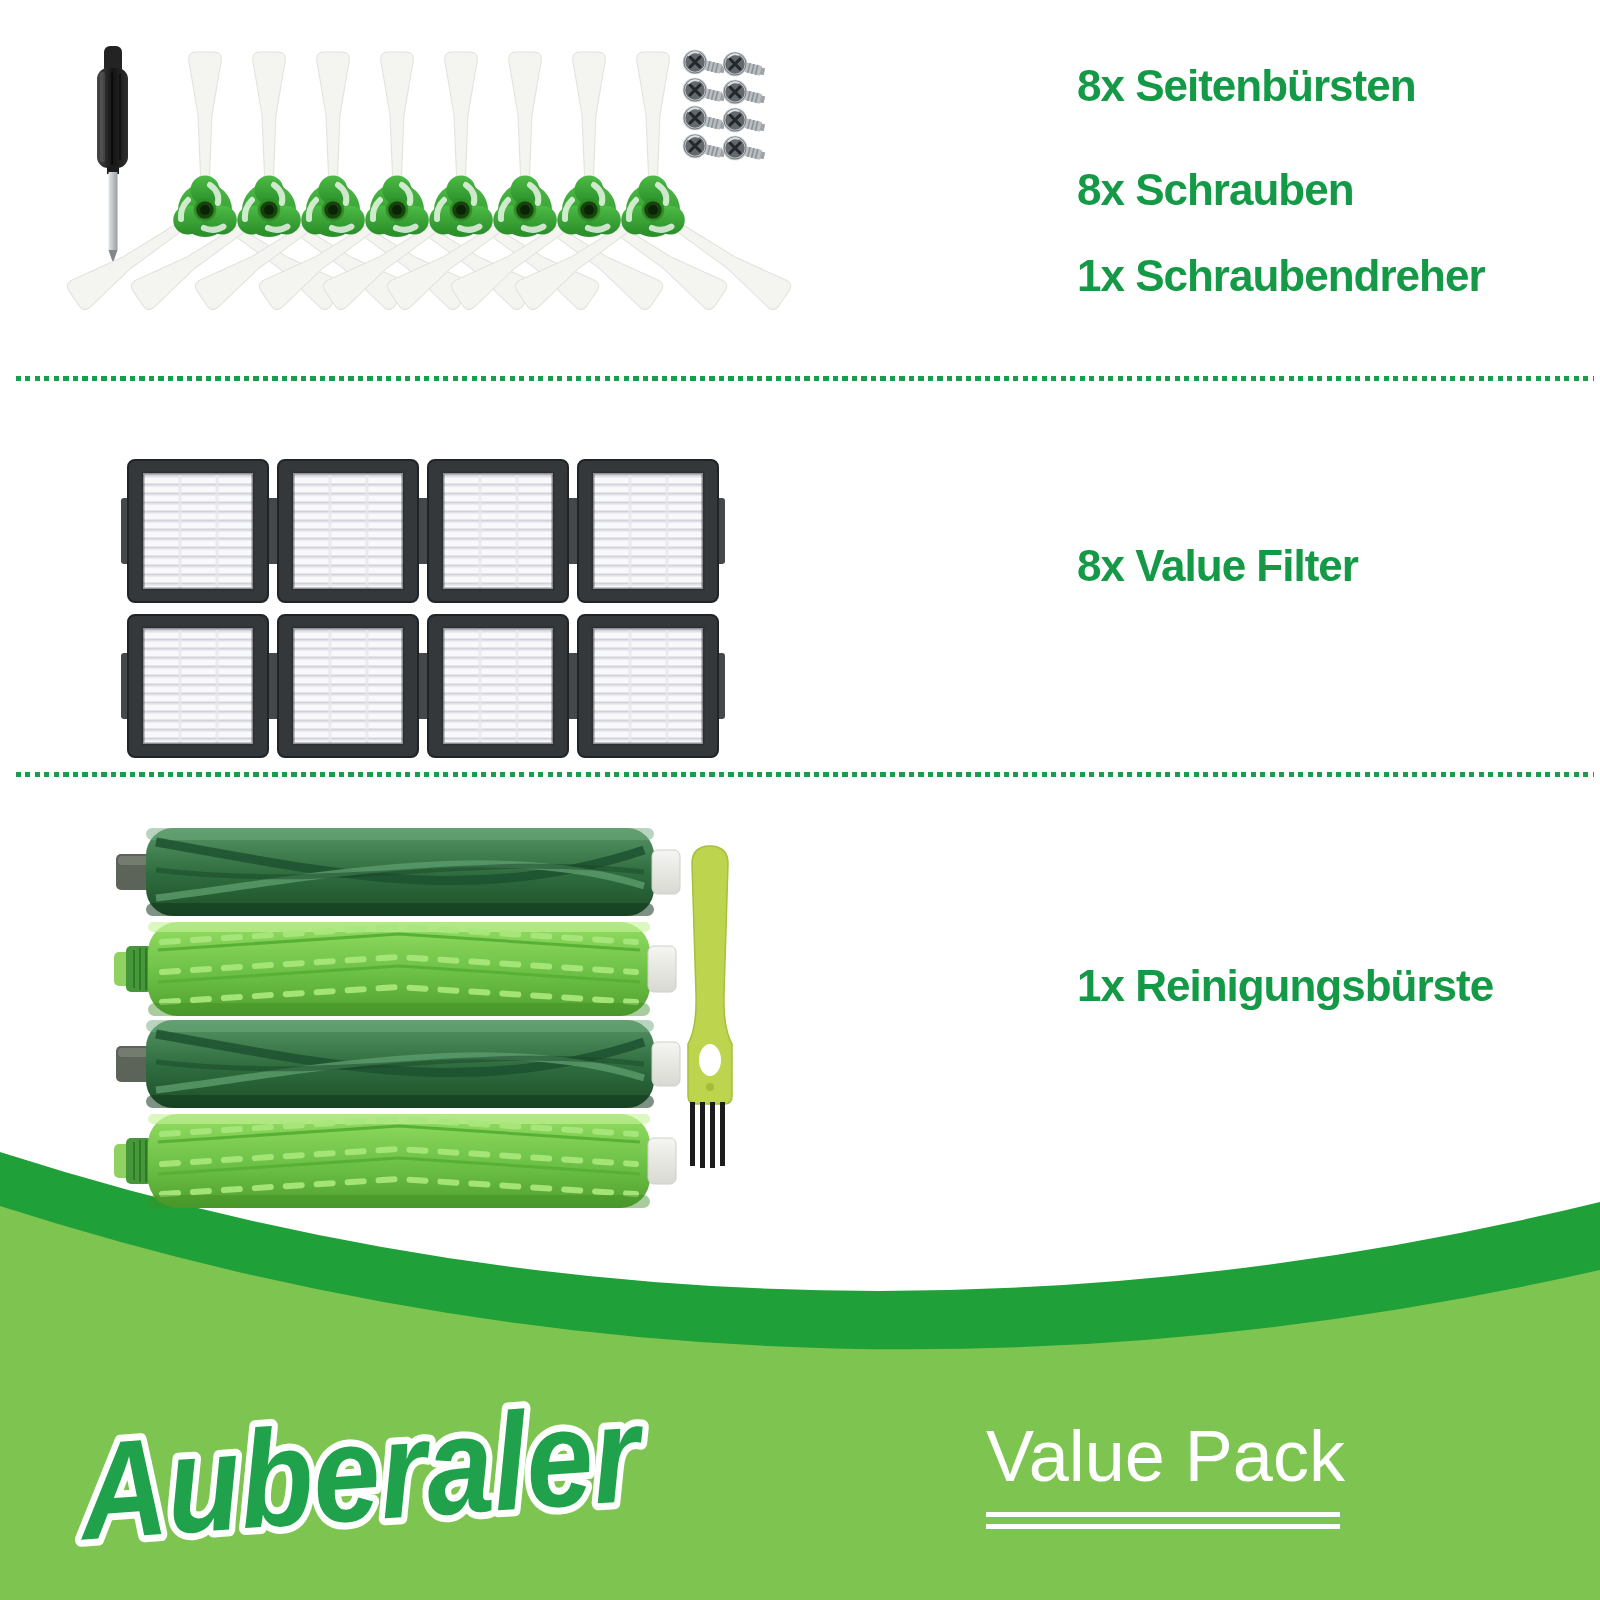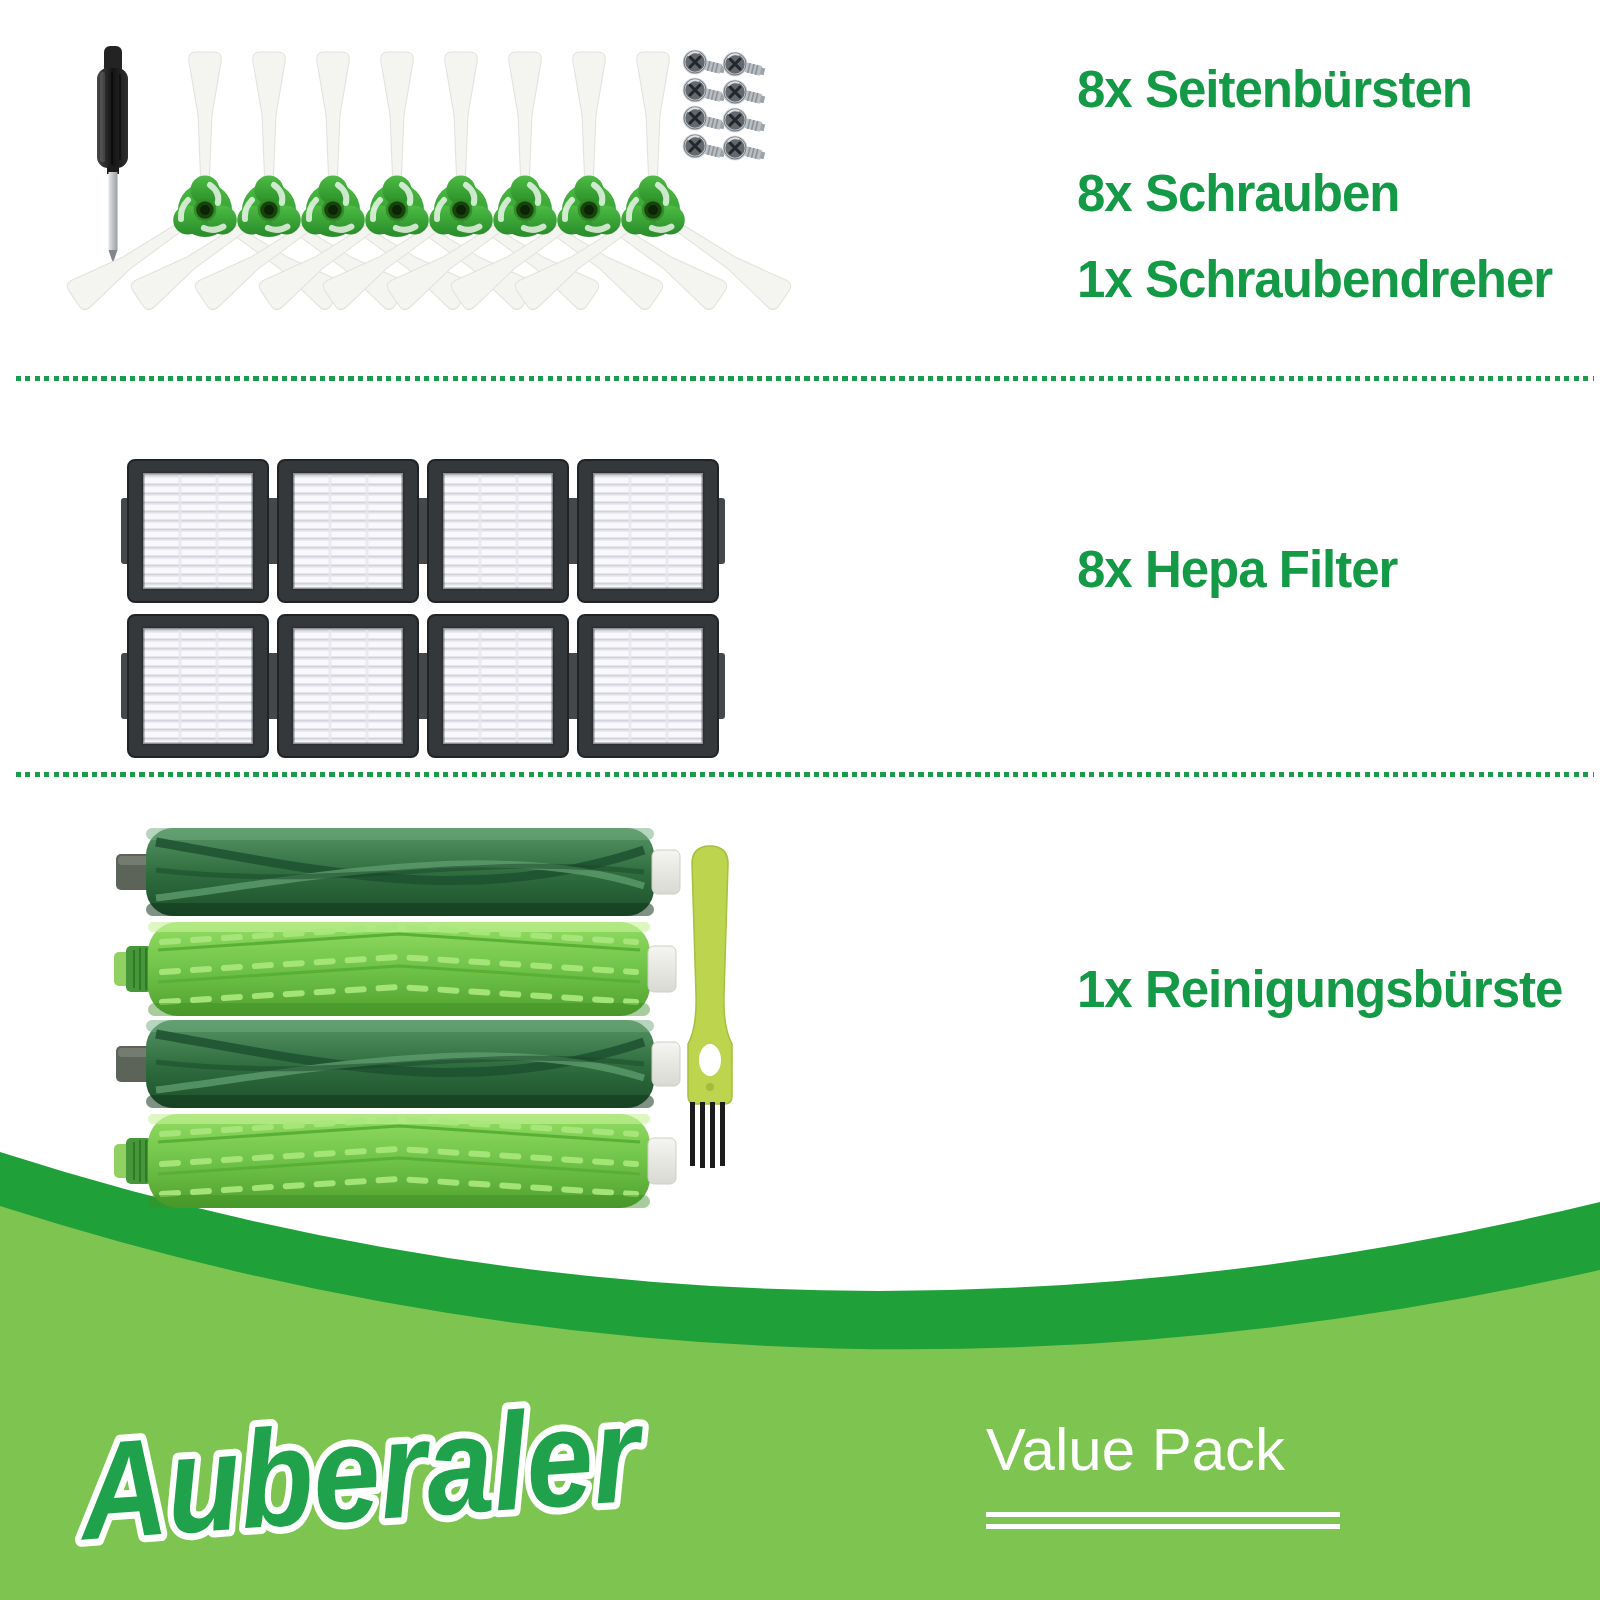--- a/index.html
+++ b/index.html
@@ -4,21 +4,21 @@
 <style>
   html,body{margin:0;padding:0;background:#fff;}
   .canvas{
     position:relative;width:1600px;height:1600px;background:#ffffff;
     overflow:hidden;font-family:"Liberation Sans",sans-serif;
   }
   .abs{position:absolute;left:0;top:0;}
   
   .count-label{
     position:absolute;left:1077px;color:#149a46;font-weight:700;
-    font-size:51px;letter-spacing:-1px;white-space:nowrap;line-height:1;
+    font-size:44px;letter-spacing:-1px;white-space:nowrap;line-height:1;
   }
   .lbl-1a{top:64px;}
   .lbl-1b{top:168px;}
   .lbl-1c{top:254px;}
   .lbl-2a{top:544px;}
   .lbl-3a{top:918px;}
   .lbl-3b{top:964px;}
   
   .divider{
     position:absolute;left:16px;right:6px;height:5px;
@@ -26,21 +26,21 @@
   }
   .divider-1{top:376px;}
   .divider-2{top:772px;}
   
   .wave{position:absolute;left:0;top:1130px;}
   
   .logo{position:absolute;left:20px;top:1368px;}
   
   .tagline{
     position:absolute;left:986px;top:1420px;color:#ffffff;
-    font-size:60px;font-weight:400;letter-spacing:0;line-height:1;white-space:nowrap;
+    font-size:72px;font-weight:400;letter-spacing:0;line-height:1;white-space:nowrap;
   }
   .tagline-rule{position:absolute;left:986px;width:354px;height:5px;background:#ffffff;}
   .rule-1{top:1512px;}
   .rule-2{top:1524px;}
 </style>
 </head>
 <body>
 
 <div class="canvas">
 
@@ -235,21 +235,21 @@
     </g>
   </svg>
 
   <div class="divider divider-1"></div>
   <div class="divider divider-2"></div>
 
   <div class="count-label lbl-1a">8x Seitenbürsten</div>
   <div class="count-label lbl-1b">8x Schrauben</div>
   <div class="count-label lbl-1c">1x Schraubendreher</div>
 
-  <div class="count-label lbl-2a">8x Hepa Filter</div>
+  <div class="count-label lbl-2a">8x Value Filter</div>
 
   <div class="count-label lbl-3b">1x Reinigungsbürste</div>
 
   <svg class="logo" width="680" height="220" viewBox="0 0 680 220">
     <text x="340" y="152" text-anchor="middle" font-family="Liberation Sans, sans-serif" font-size="138" font-style="italic" font-weight="bold" textLength="560" lengthAdjust="spacingAndGlyphs" fill="#1fa24b" stroke="#ffffff" stroke-width="14" stroke-linejoin="round" paint-order="stroke" transform="rotate(-4 340 110)">Auberaler</text>
   </svg>
 
   <div class="tagline">Value Pack</div>
   <div class="tagline-rule rule-1"></div>
   <div class="tagline-rule rule-2"></div>

